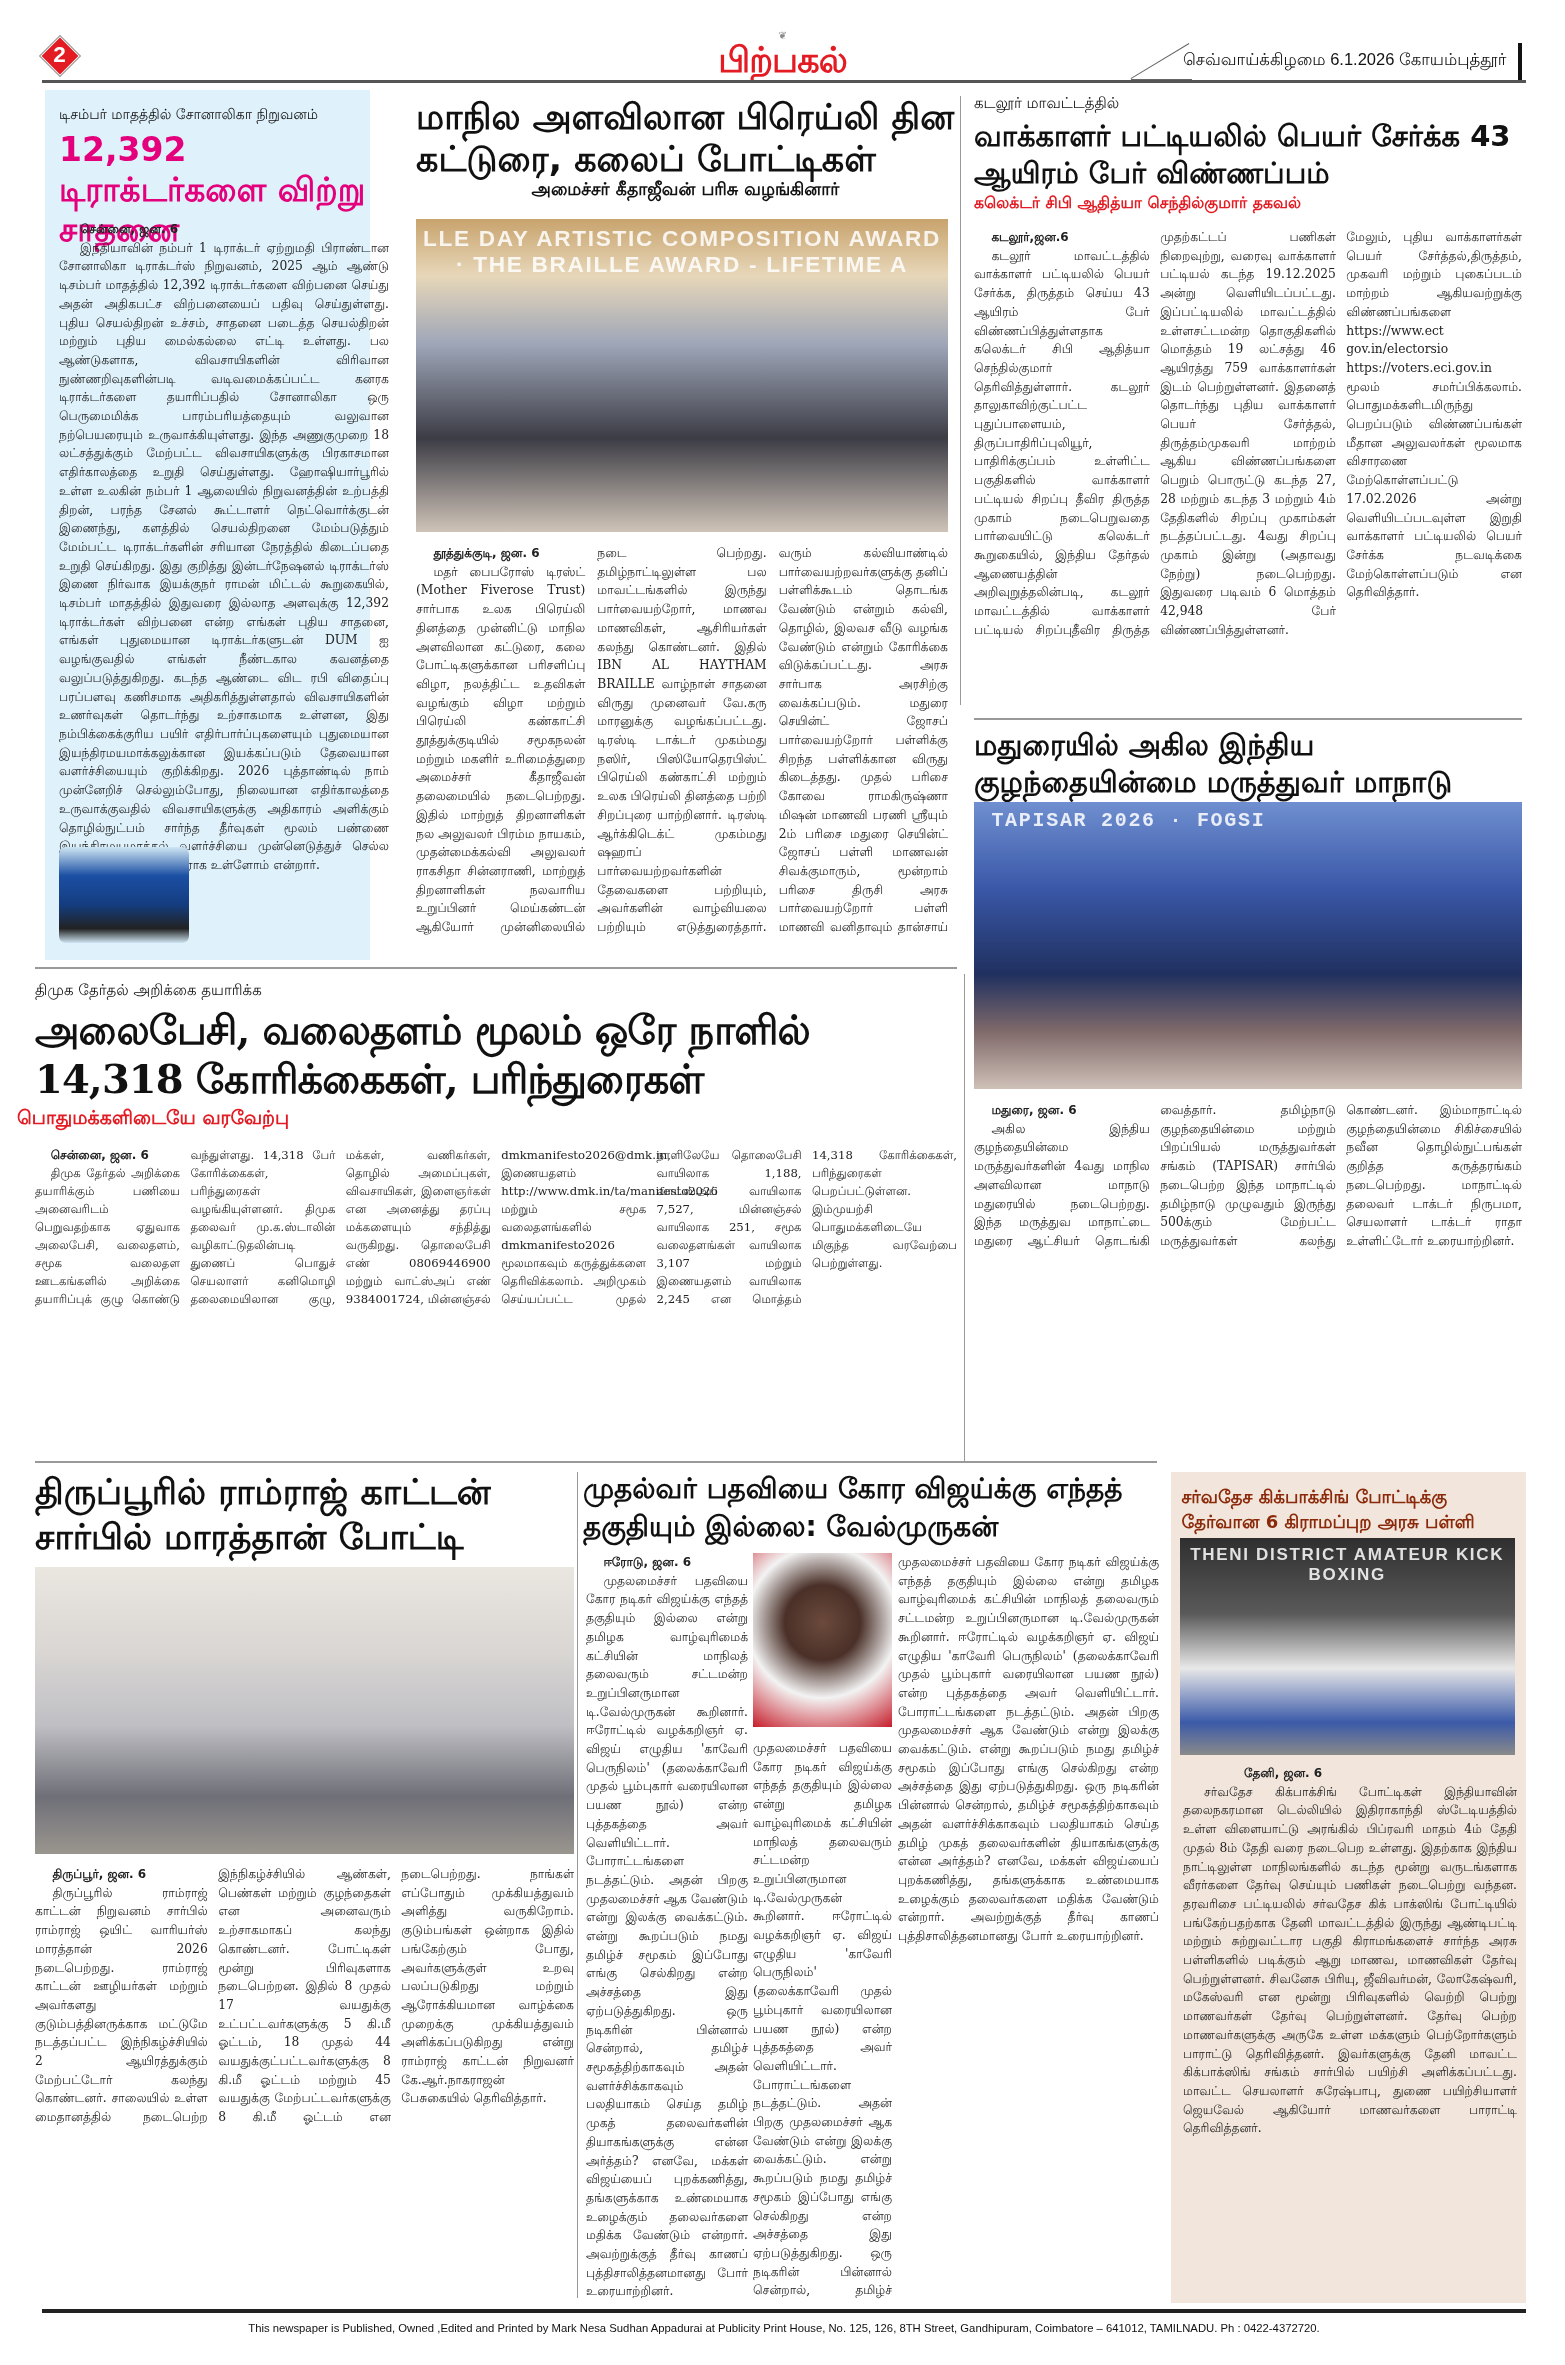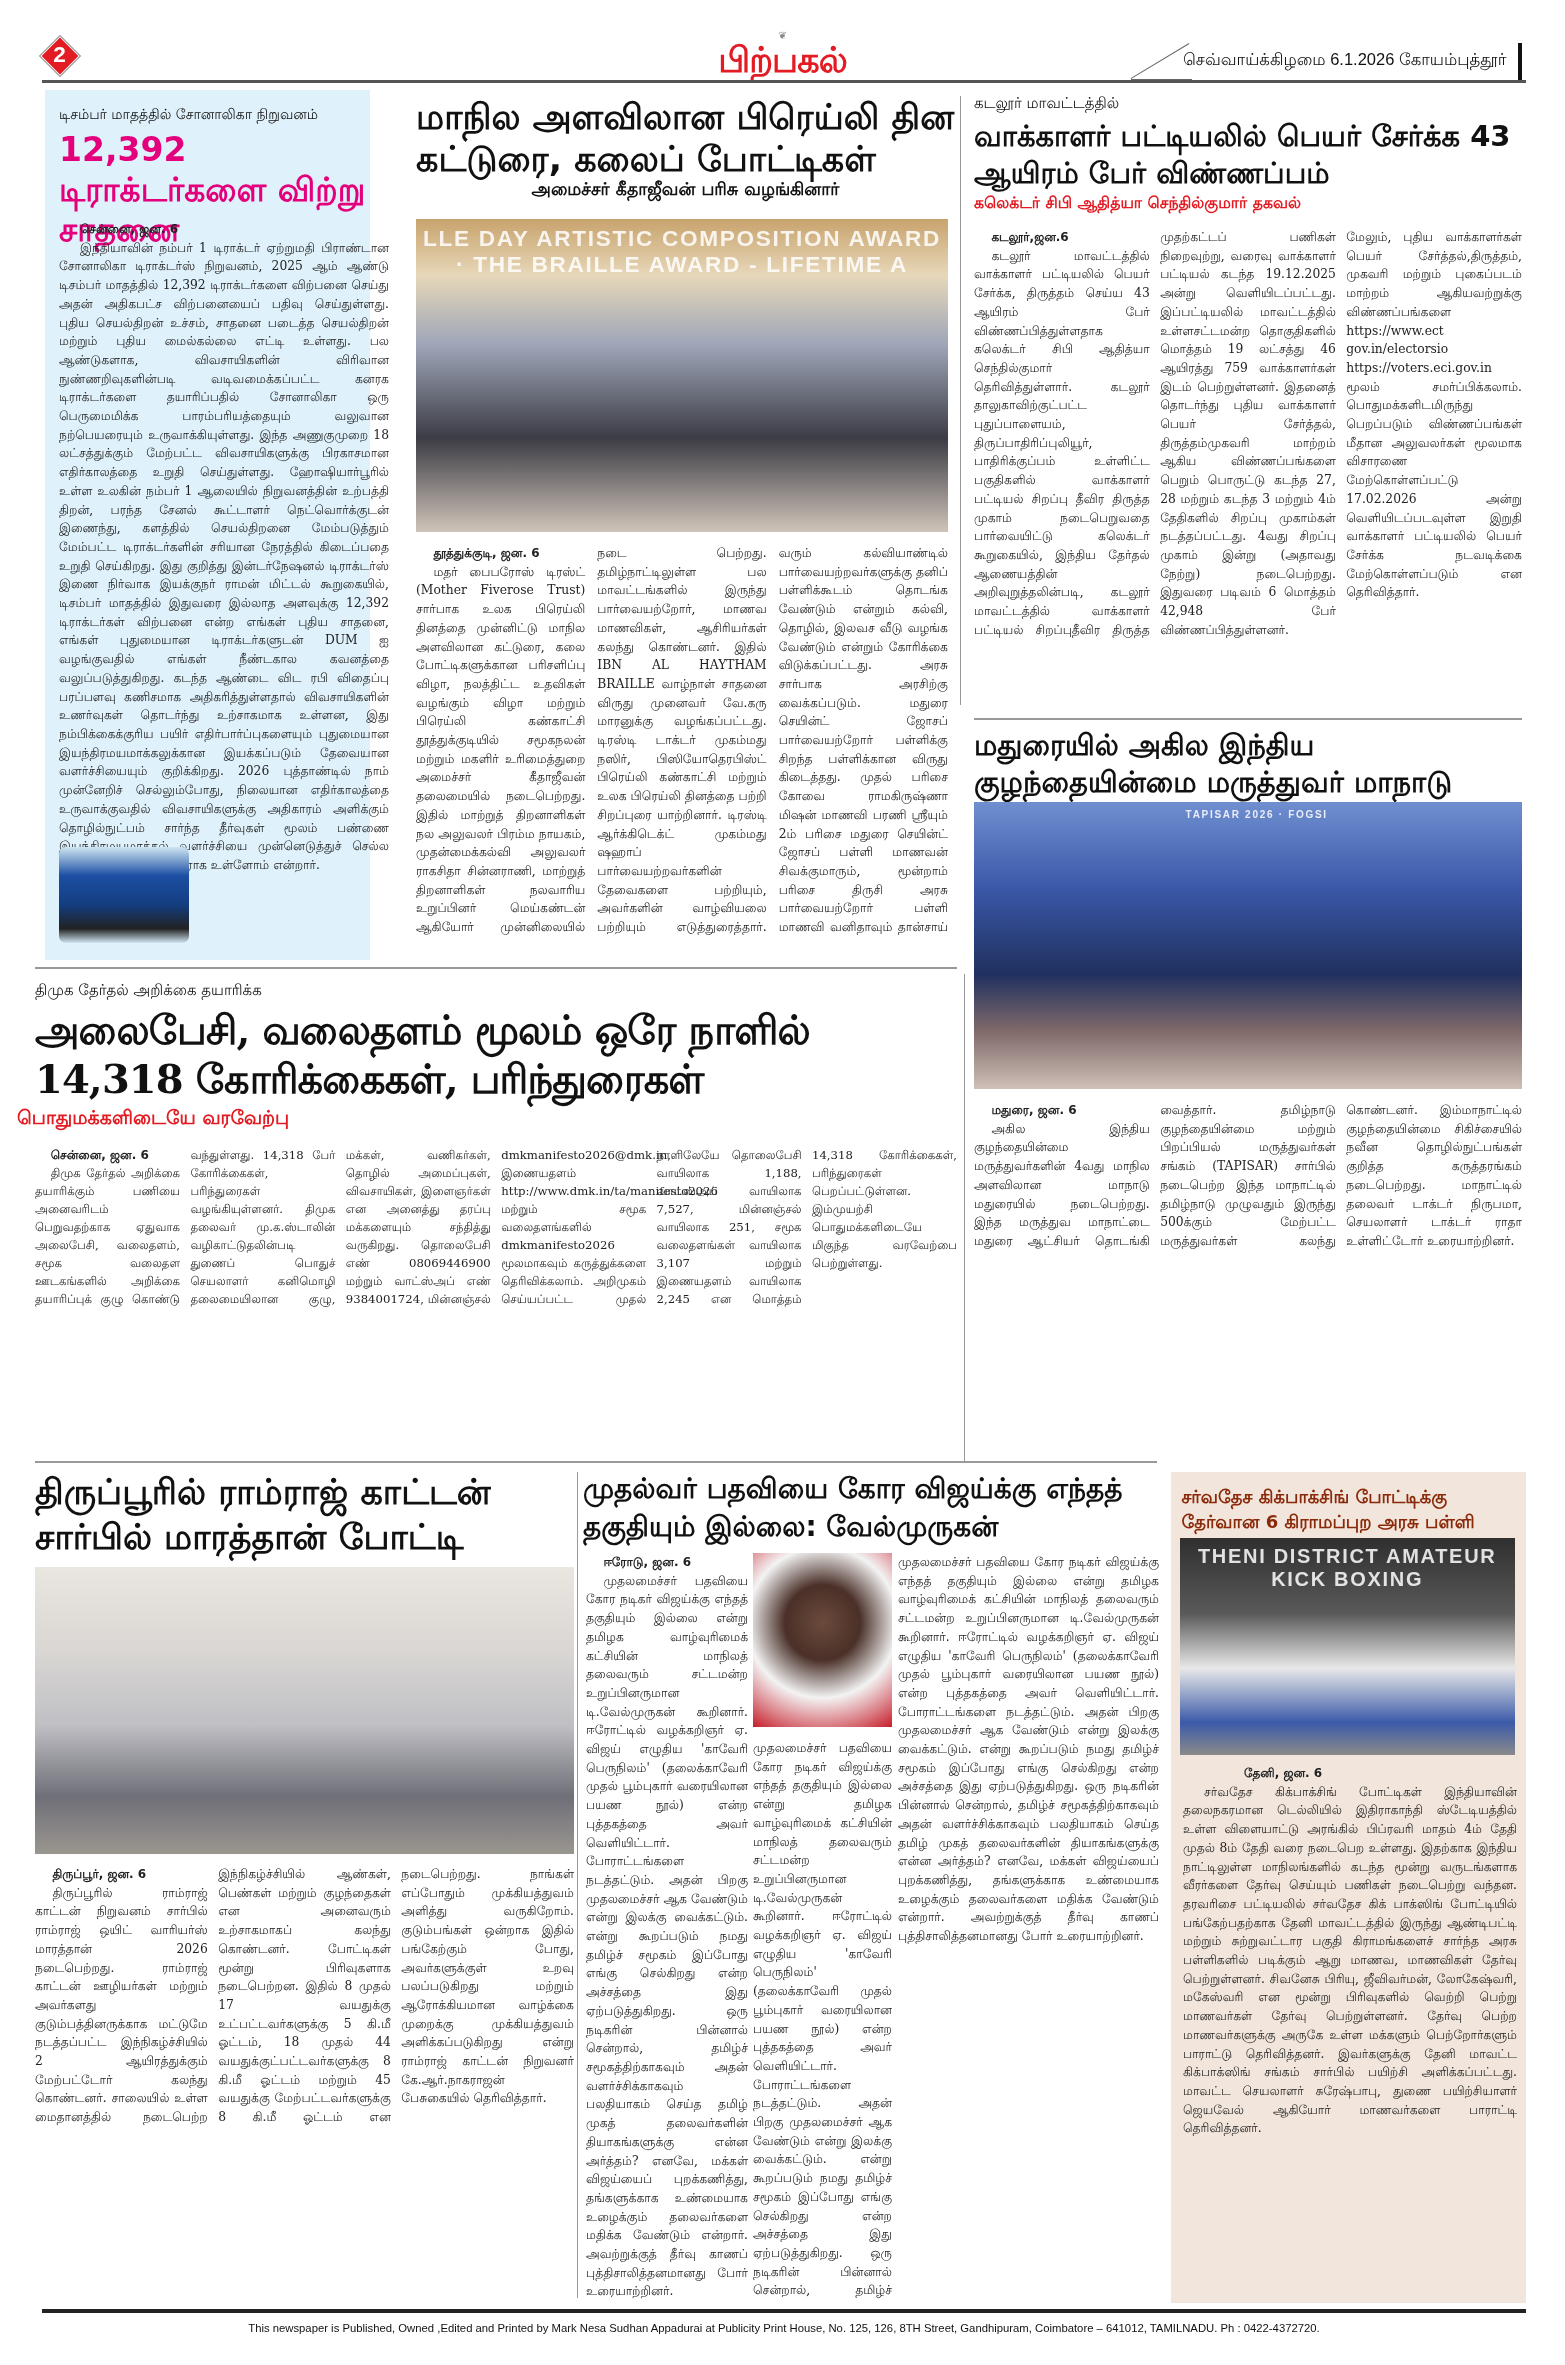--- a/index.html
+++ b/index.html
@@ -118,21 +118,21 @@
 <div class="abs" id="cud-sub">கலெக்டர் சிபி ஆதித்யா செந்தில்குமார் தகவல்</div>
 <div class="col body-text" style="left:974px; top:228px; width:548px; height:470px; column-count:3; column-gap:10.4px;">
   <div class="byline" style="padding-left:17.4px">கடலூர்,ஜன.6</div>
   <div style="text-indent:17.4px">கடலூர் மாவட்டத்தில் வாக்காளர் பட்டியலில் பெயர் சேர்க்க, திருத்தம் செய்ய 43 ஆயிரம் பேர் விண்ணப்பித்துள்ளதாக கலெக்டர் சிபி ஆதித்யா செந்தில்குமார் தெரிவித்துள்ளார். கடலூர் தாலுகாவிற்குட்பட்ட புதுப்பாளையம், திருப்பாதிரிப்புலியூர், பாதிரிக்குப்பம் உள்ளிட்ட பகுதிகளில் வாக்காளர் பட்டியல் சிறப்பு தீவிர திருத்த முகாம் நடைபெறுவதை பார்வையிட்டு கலெக்டர் கூறுகையில், இந்திய தேர்தல் ஆணையத்தின் அறிவுறுத்தலின்படி, கடலூர் மாவட்டத்தில் வாக்காளர் பட்டியல் சிறப்புதீவிர திருத்த முதற்கட்டப் பணிகள் நிறைவுற்று, வரைவு வாக்காளர் பட்டியல் கடந்த 19.12.2025 அன்று வெளியிடப்பட்டது. இப்பட்டியலில் மாவட்டத்தில் உள்ளசட்டமன்ற தொகுதிகளில் மொத்தம் 19 லட்சத்து 46 ஆயிரத்து 759 வாக்காளர்கள் இடம் பெற்றுள்ளனர். இதனைத் தொடர்ந்து புதிய வாக்காளர் பெயர் சேர்த்தல், திருத்தம்முகவரி மாற்றம் ஆகிய விண்ணப்பங்களை பெறும் பொருட்டு கடந்த 27, 28 மற்றும் கடந்த 3 மற்றும் 4ம் தேதிகளில் சிறப்பு முகாம்கள் நடத்தப்பட்டது. 4வது சிறப்பு முகாம் இன்று (அதாவது நேற்று) நடைபெற்றது. இதுவரை படிவம் 6 மொத்தம் 42,948 பேர் விண்ணப்பித்துள்ளனர். மேலும், புதிய வாக்காளர்கள் பெயர் சேர்த்தல்,திருத்தம், முகவரி மற்றும் புகைப்படம் மாற்றம் ஆகியவற்றுக்கு விண்ணப்பங்களை https://www.ect gov.in/electorsio https://voters.eci.gov.in மூலம் சமர்ப்பிக்கலாம். பொதுமக்களிடமிருந்து பெறப்படும் விண்ணப்பங்கள் மீதான அலுவலர்கள் மூலமாக விசாரணை மேற்கொள்ளப்பட்டு 17.02.2026 அன்று வெளியிடப்படவுள்ள இறுதி வாக்காளர் பட்டியலில் பெயர் சேர்க்க நடவடிக்கை மேற்கொள்ளப்படும் என தெரிவித்தார்.</div>
 </div>
 
 <div class="hrule" style="left:974px; top:718px; width:548px;"></div>
 
 <div class="abs" id="mad-head">மதுரையில் அகில இந்திய குழந்தையின்மை மருத்துவர் மாநாடு</div>
 <div class="photo" id="mad-photo">
-  <div class="photo-label" style="font-size:10px; text-align:center; padding-left:17.4px;">TAPISAR 2026 · FOGSI</div>
+  <div class="photo-label" style="font-size:20px; text-align:left; padding-left:17.4px;font-family:Liberation Mono, monospace;">TAPISAR 2026 · FOGSI</div>
 </div>
 <div class="col body-text" style="left:974px; top:1101px; width:548px; height:357px; column-count:3; column-gap:10.4px;">
   <div class="byline" style="padding-left:17.4px">மதுரை, ஜன. 6</div>
   <div style="text-indent:17.4px">அகில இந்திய குழந்தையின்மை மருத்துவர்களின் 4வது மாநில அளவிலான மாநாடு மதுரையில் நடைபெற்றது. இந்த மருத்துவ மாநாட்டை மதுரை ஆட்சியர் தொடங்கி வைத்தார். தமிழ்நாடு குழந்தையின்மை மற்றும் பிறப்பியல் மருத்துவர்கள் சங்கம் (TAPISAR) சார்பில் நடைபெற்ற இந்த மாநாட்டில் தமிழ்நாடு முழுவதும் இருந்து 500க்கும் மேற்பட்ட மருத்துவர்கள் கலந்து கொண்டனர். இம்மாநாட்டில் குழந்தையின்மை சிகிச்சையில் நவீன தொழில்நுட்பங்கள் குறித்த கருத்தரங்கம் நடைபெற்றது. மாநாட்டில் தலைவர் டாக்டர் நிருபமா, செயலாளர் டாக்டர் ராதா உள்ளிட்டோர் உரையாற்றினர்.</div>
 </div>
 
 <div class="hrule" style="left:35px; top:967px; width:922px;"></div>
 
 <div class="abs" id="dmk-kicker">திமுக தேர்தல் அறிக்கை தயாரிக்க</div>
 <div class="abs" id="dmk-head">அலைபேசி, வலைதளம் மூலம் ஒரே நாளில் 14,318 கோரிக்கைகள், பரிந்துரைகள்</div>
@@ -163,21 +163,21 @@
 <div class="col body-text" style="left:753px; top:1739px; width:139px; height:562px;">
   <div>முதலமைச்சர் பதவியை கோர நடிகர் விஜய்க்கு எந்தத் தகுதியும் இல்லை என்று தமிழக வாழ்வுரிமைக் கட்சியின் மாநிலத் தலைவரும் சட்டமன்ற உறுப்பினருமான டி.வேல்முருகன் கூறினார். ஈரோட்டில் வழக்கறிஞர் ஏ. விஜய் எழுதிய 'காவேரி பெருநிலம்' (தலைக்காவேரி முதல் பூம்புகார் வரையிலான பயண நூல்) என்ற புத்தகத்தை அவர் வெளியிட்டார். போராட்டங்களை நடத்தட்டும். அதன் பிறகு முதலமைச்சர் ஆக வேண்டும் என்று இலக்கு வைக்கட்டும். என்று கூறப்படும் நமது தமிழ்ச் சமூகம் இப்போது எங்கு செல்கிறது என்ற அச்சத்தை இது ஏற்படுத்துகிறது. ஒரு நடிகரின் பின்னால் சென்றால், தமிழ்ச் சமூகத்திற்காகவும் அதன் வளர்ச்சிக்காகவும் பலதியாகம் செய்த தமிழ் முகத் தலைவர்களின் தியாகங்களுக்கு என்ன அர்த்தம்? எனவே, மக்கள் விஜய்யைப் புறக்கணித்து, தங்களுக்காக உண்மையாக உழைக்கும் தலைவர்களை மதிக்க வேண்டும் என்றார். அவற்றுக்குத் தீர்வு காணப் புத்திசாலித்தனமானது போர் உரையாற்றினர்.</div>
 </div>
 <div class="col body-text" style="left:898px; top:1553px; width:261px; height:748px;">
   <div>முதலமைச்சர் பதவியை கோர நடிகர் விஜய்க்கு எந்தத் தகுதியும் இல்லை என்று தமிழக வாழ்வுரிமைக் கட்சியின் மாநிலத் தலைவரும் சட்டமன்ற உறுப்பினருமான டி.வேல்முருகன் கூறினார். ஈரோட்டில் வழக்கறிஞர் ஏ. விஜய் எழுதிய 'காவேரி பெருநிலம்' (தலைக்காவேரி முதல் பூம்புகார் வரையிலான பயண நூல்) என்ற புத்தகத்தை அவர் வெளியிட்டார். போராட்டங்களை நடத்தட்டும். அதன் பிறகு முதலமைச்சர் ஆக வேண்டும் என்று இலக்கு வைக்கட்டும். என்று கூறப்படும் நமது தமிழ்ச் சமூகம் இப்போது எங்கு செல்கிறது என்ற அச்சத்தை இது ஏற்படுத்துகிறது. ஒரு நடிகரின் பின்னால் சென்றால், தமிழ்ச் சமூகத்திற்காகவும் அதன் வளர்ச்சிக்காகவும் பலதியாகம் செய்த தமிழ் முகத் தலைவர்களின் தியாகங்களுக்கு என்ன அர்த்தம்? எனவே, மக்கள் விஜய்யைப் புறக்கணித்து, தங்களுக்காக உண்மையாக உழைக்கும் தலைவர்களை மதிக்க வேண்டும் என்றார். அவற்றுக்குத் தீர்வு காணப் புத்திசாலித்தனமானது போர் உரையாற்றினர்.</div>
 </div>
 
 <div class="abs" id="kick">
   <div class="head">சர்வதேச கிக்பாக்சிங் போட்டிக்கு தேர்வான 6 கிராமப்புற அரசு பள்ளி மாணாக்கர்கள்</div>
   <div class="photo">
-    <div class="photo-label" style="font-size:20px;">THENI DISTRICT AMATEUR KICK BOXING</div>
+    <div class="photo-label" style="font-size:17px;">THENI DISTRICT AMATEUR KICK BOXING</div>
   </div>
   <div class="col body-text">
     <div class="byline" style="padding-left:61px">தேனி, ஜன. 6</div>
     <div style="text-indent:21px">சர்வதேச கிக்பாக்சிங் போட்டிகள் இந்தியாவின் தலைநகரமான டெல்லியில் இதிராகாந்தி ஸ்டேடியத்தில் உள்ள விளையாட்டு அரங்கில் பிப்ரவரி மாதம் 4ம் தேதி முதல் 8ம் தேதி வரை நடைபெற உள்ளது. இதற்காக இந்திய நாட்டிலுள்ள மாநிலங்களில் கடந்த மூன்று வருடங்களாக வீரர்களை தேர்வு செய்யும் பணிகள் நடைபெற்று வந்தன. தரவரிசை பட்டியலில் சர்வதேச கிக் பாக்ஸிங் போட்டியில் பங்கேற்பதற்காக தேனி மாவட்டத்தில் இருந்து ஆண்டிபட்டி மற்றும் சுற்றுவட்டார பகுதி கிராமங்களைச் சார்ந்த அரசு பள்ளிகளில் படிக்கும் ஆறு மாணவ, மாணவிகள் தேர்வு பெற்றுள்ளனர். சிவனேசு பிரியு, ஜீவிவர்மன், லோகேஷ்வரி, மகேஸ்வரி என மூன்று பிரிவுகளில் வெற்றி பெற்று மாணவர்கள் தேர்வு பெற்றுள்ளனர். தேர்வு பெற்ற மாணவர்களுக்கு அருகே உள்ள மக்களும் பெற்றோர்களும் பாராட்டு தெரிவித்தனர். இவர்களுக்கு தேனி மாவட்ட கிக்பாக்ஸிங் சங்கம் சார்பில் பயிற்சி அளிக்கப்பட்டது. மாவட்ட செயலாளர் சுரேஷ்பாபு, துணை பயிற்சியாளர் ஜெயவேல் ஆகியோர் மாணவர்களை பாராட்டி தெரிவித்தனர்.</div>
   </div>
 </div>
 
 <div class="abs" id="footer-rule"></div>
 <div class="abs" id="footer-text">This newspaper is Published, Owned ,Edited and Printed by Mark Nesa Sudhan Appadurai at Publicity Print House, No. 125, 126, 8TH Street, Gandhipuram, Coimbatore – 641012, TAMILNADU. Ph : 0422-4372720.</div>
 

